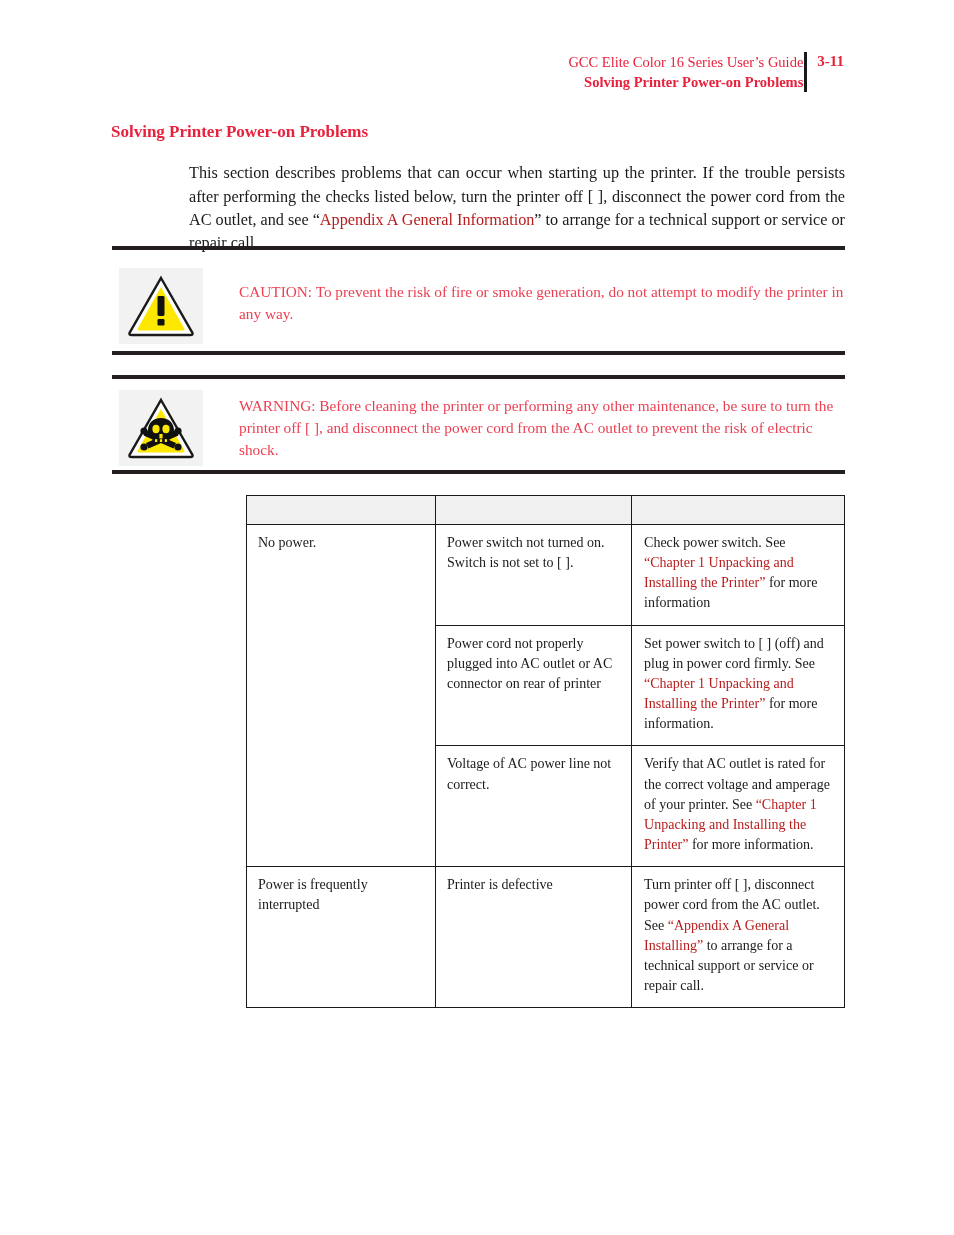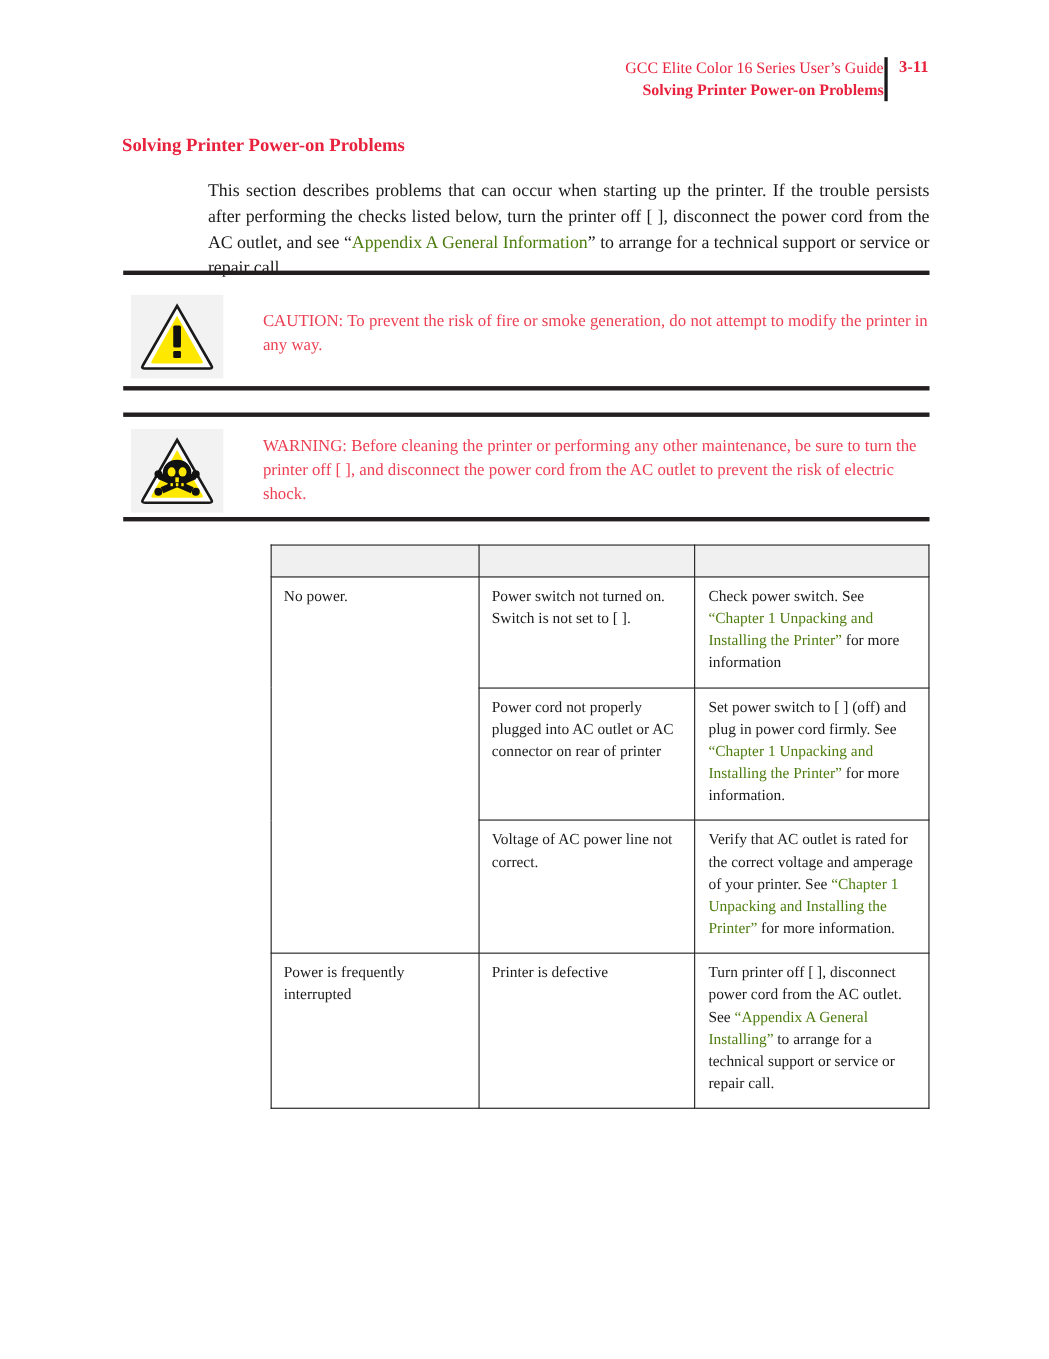--- a/index.html
+++ b/index.html
@@ -68,21 +68,21 @@
     position: absolute;
     left: 189px;
     top: 146px;
     width: 656px;
     font-size: 16.2px;
     line-height: 1.44;
     text-align: justify;
     text-justify: inter-word;
   }
   .link {
-    color: #4d7c0f;
+    color: #b91c1c;
   }
 
   
   .rule {
     position: absolute;
     left: 112px;
     width: 733px;
     height: 4px;
     background: #231f20;
   }

